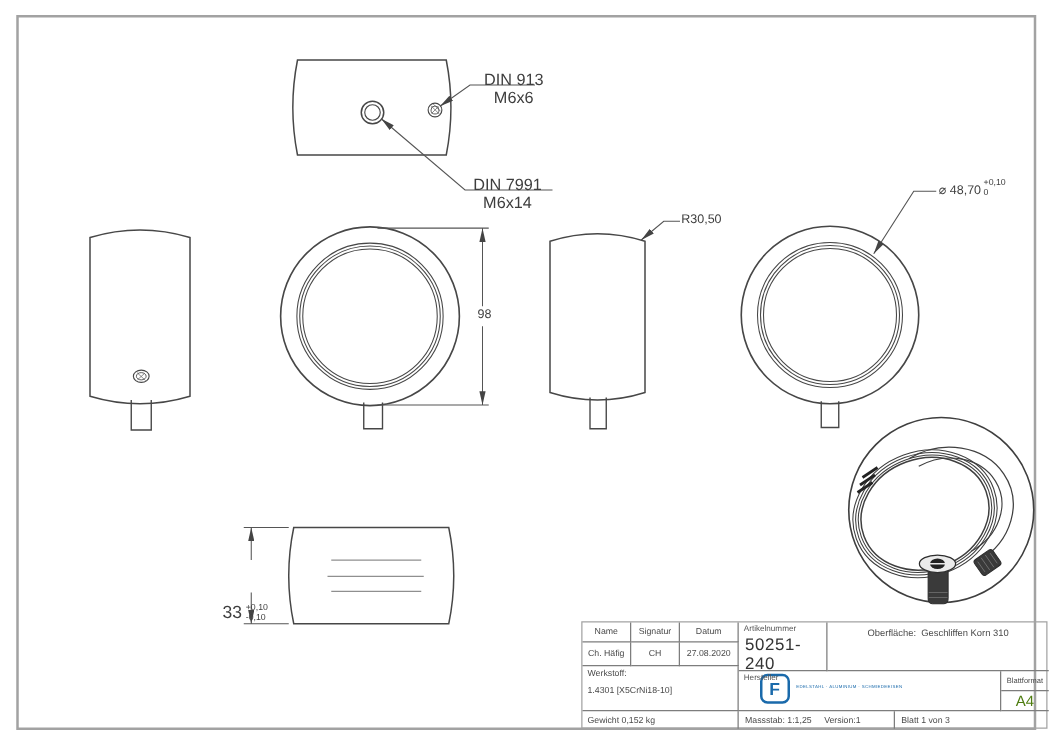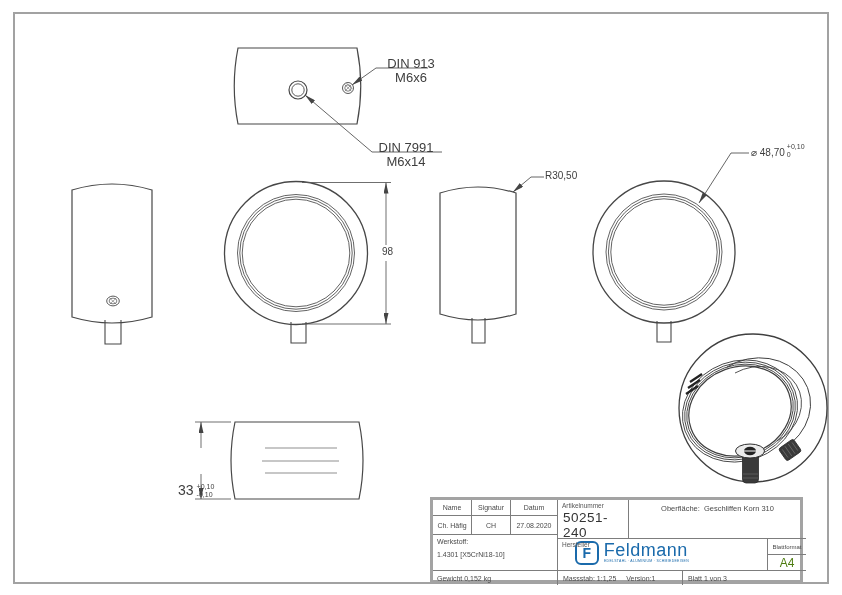--- a/index.html
+++ b/index.html
@@ -5,22 +5,22 @@
   html,body{margin:0;padding:0;background:#ffffff;}
   #sheet{position:relative;width:842px;height:595px;background:#fff;overflow:hidden;
          font-family:"Liberation Sans","DejaVu Sans",sans-serif;color:#3e3e3e;}
   svg{position:absolute;left:0;top:0;}
   .lbl{position:absolute;white-space:nowrap;color:#3e3e3e;}
   .ann{font-size:13px;line-height:13.5px;text-align:center;margin-top:16px;}
   .dim{font-size:10px;}
   .tolstack{display:inline-flex;flex-direction:column;font-size:7px;line-height:7.5px;
             vertical-align:top;text-align:left;}
   
-  #tb{position:absolute;left:430px;top:497px;width:373px;height:86px;box-sizing:border-box;
-      border:3px solid #a3a3a3;font-size:7px;color:#4a4a4a;}
+  #tb{position:absolute;left:465px;top:497px;width:373px;height:86px;box-sizing:border-box;
+      border:1px solid #a3a3a3;font-size:7px;color:#4a4a4a;}
   .cell{position:absolute;box-sizing:border-box;}
   .bR{border-right:1px solid #7d7d7d;} .bB{border-bottom:1px solid #7d7d7d;}
   .cen{display:flex;align-items:center;justify-content:center;}
   .padL{display:flex;align-items:center;padding-left:4px;}
   .smallcap{font-size:6.5px;color:#555;}
   .artnum{font-size:13.5px;letter-spacing:0.5px;color:#333;padding-left:5px;margin-top:1px;}
   .logo-row{display:flex;align-items:center;justify-content:center;gap:5px;margin-top:2px;}
   .logo-box{width:20px;height:20px;border:2.5px solid #1a6aab;border-radius:6px;
             display:flex;align-items:center;justify-content:center;
             color:#1a6aab;font-size:14px;font-weight:bold;}
@@ -195,21 +195,20 @@
     <div class="cell bB" style="left:196px;top:0;width:177px;height:39px;text-align:center;padding-top:4px;font-size:7.5px;">
       <span>Oberfläche:</span>&nbsp;
       <span>Geschliffen Korn 310</span>
     </div>
 
     <div class="cell bR bB" style="left:125px;top:39px;width:210px;height:32px;">
       <div class="smallcap" style="position:absolute;left:4px;top:2px;">Hersteller</div>
       <div class="logo-row">
         <div class="logo-box">F</div>
         <div>
-          <div class="logo-name">Feldmann</div>
           <div class="logo-tag">EDELSTAHL · ALUMINIUM · SCHMIEDEEISEN</div>
         </div>
       </div>
     </div>
 
     <div class="cell bB cen" style="left:335px;top:39px;width:38px;height:16px;font-size:6px;">Blattformat</div>
     <div class="cell bB cen" style="left:335px;top:55px;width:38px;height:16px;font-size:12px;color:#4d7c0f;">A4</div>
 
     <div class="cell bR" style="left:125px;top:71px;width:125px;height:14px;display:flex;align-items:center;padding-left:5px;gap:10px;">
       <span>Massstab: 1:1,25</span>

